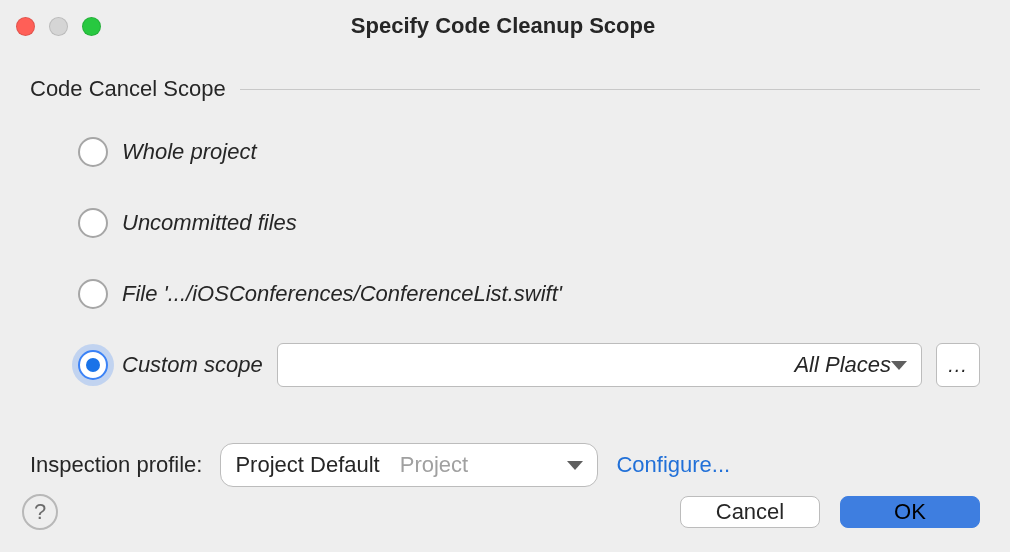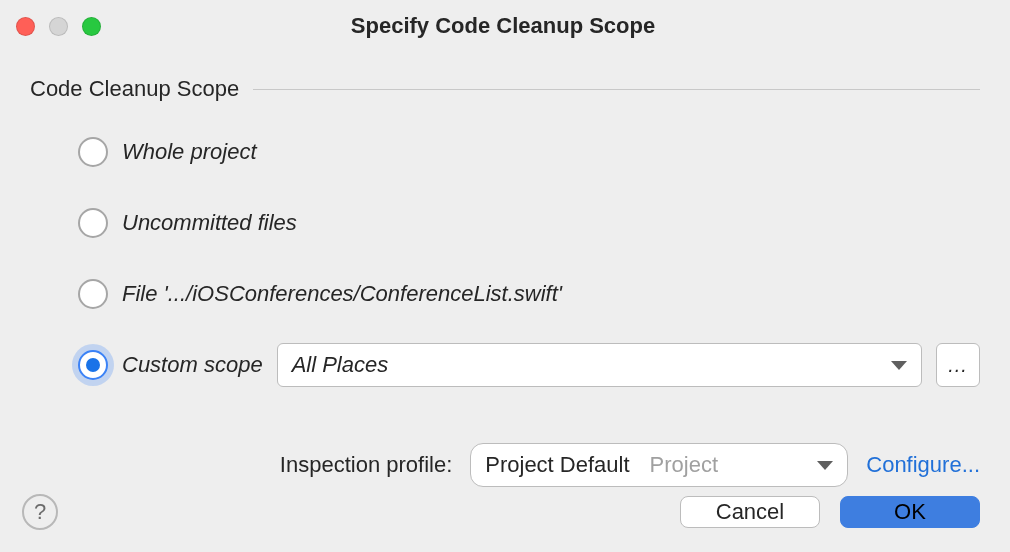--- a/index.html
+++ b/index.html
@@ -100,21 +100,21 @@
     }
     .combo {
       flex: 1;
       height: 44px;
       background: #fff;
       border: 1px solid #bcbcbc;
       border-radius: 6px;
       display: flex;
       align-items: center;
       padding: 0 14px;
-      justify-content: space-between;
+      justify-content: flex-end;
     }
     .combo-text { font-size: 22px; }
     .chev {
       width: 0; height: 0;
       border-left: 8px solid transparent;
       border-right: 8px solid transparent;
       border-top: 9px solid #5f5f5f;
     }
     .ellipsis-btn {
       width: 44px; height: 44px;
@@ -126,21 +126,20 @@
       justify-content: center;
       font-size: 20px;
       letter-spacing: 1px;
     }
     .profile-row {
       display: flex;
       align-items: center;
       gap: 18px;
       margin-top: 56px;
       padding-left: 0;
-      justify-content: flex-end;
     }
     .profile-label {
       font-size: 22px;
       white-space: nowrap;
     }
     .profile-combo {
       width: 378px;
       height: 44px;
       background: #fff;
       border: 1px solid #bcbcbc;
@@ -205,21 +204,21 @@
   <div class="traffic-lights">
     <div class="traffic-dot dot-close"></div>
     <div class="traffic-dot dot-min"></div>
     <div class="traffic-dot dot-max"></div>
   </div>
   <div class="window-title">Specify Code Cleanup Scope</div>
 </div>
 
 <div class="content">
   <div class="group-header">
-    <div class="group-title">Code Cleanup Scope</div>
+    <div class="group-title">Code Cancel Scope</div>
     <div class="hr"></div>
   </div>
 
   <div class="radio-group">
     <div class="radio-row">
       <div class="radio"></div>
       <div class="radio-label">Whole project</div>
     </div>
     <div class="radio-row">
       <div class="radio"></div>

